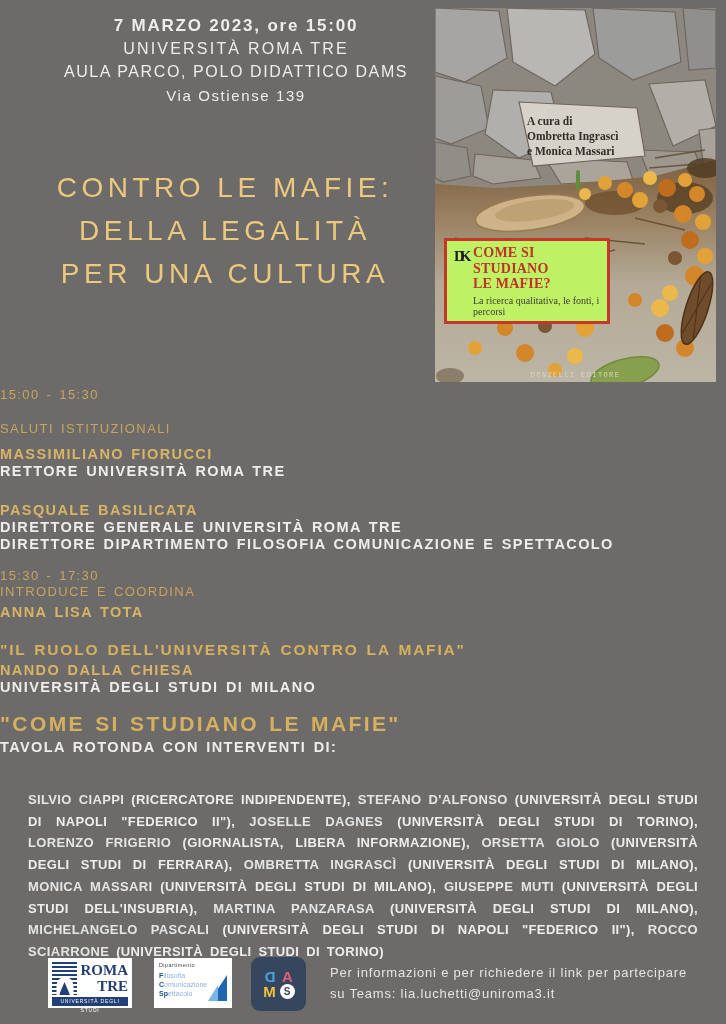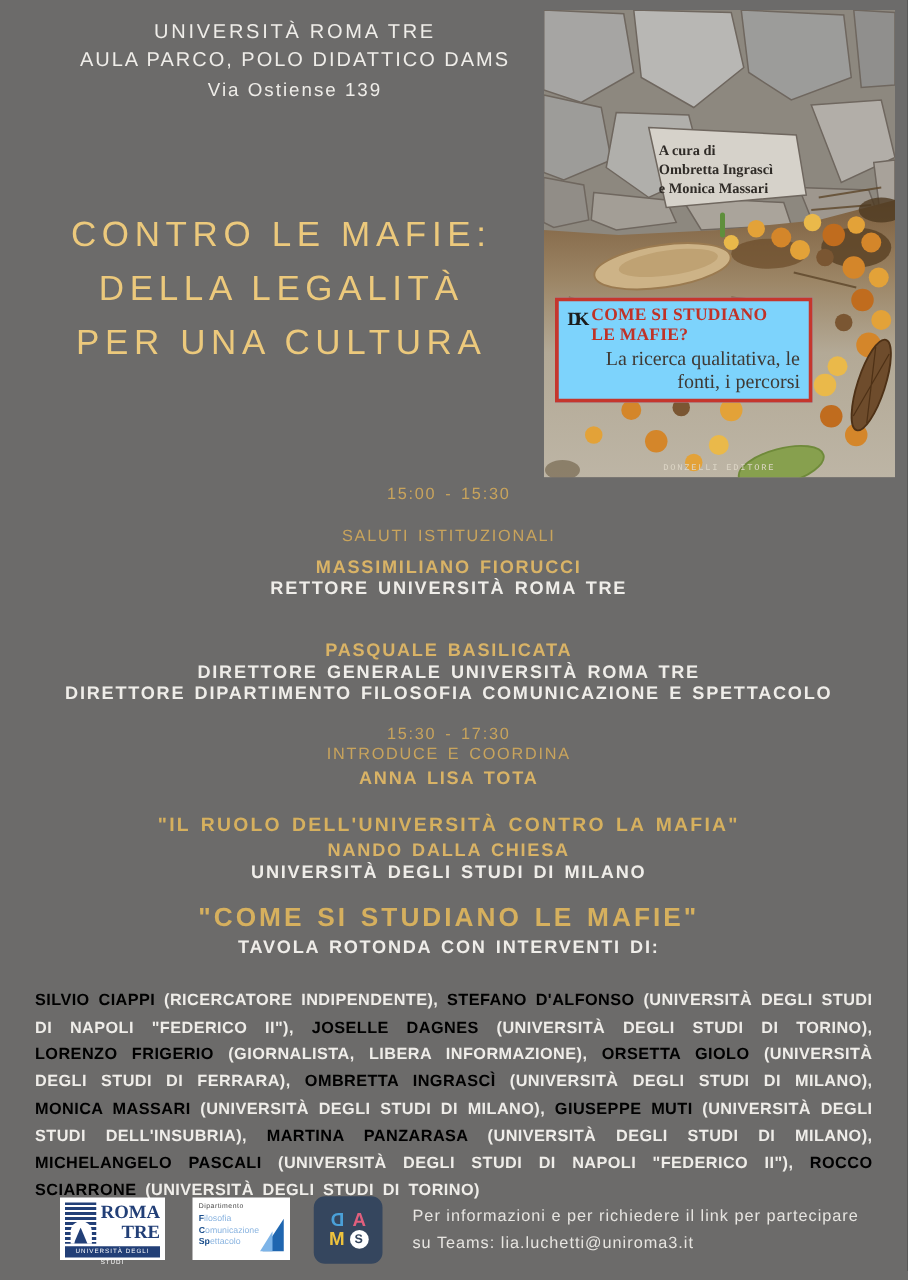--- a/index.html
+++ b/index.html
@@ -15,45 +15,45 @@
 
   
   .main-title{position:absolute;top:166px;left:15px;width:420px;text-align:center;
               color:#ecc97c;font-size:28px;font-weight:400;letter-spacing:4.5px;line-height:43px;}
 
   
   .cover{position:absolute;left:435px;top:8px;width:281px;height:374px;overflow:hidden;}
   .cover svg{position:absolute;left:0;top:0;}
   .curators{position:absolute;left:92px;top:106px;font-family:"Liberation Serif",serif;
             font-weight:700;font-size:11.5px;line-height:15px;color:#2f2b27;}
-  .cover-box{position:absolute;left:9px;top:230px;width:206px;box-sizing:border-box;
-             background:#7dd3fc;border:3px solid #c5362d;padding:4px 7px 4px 26px;}
+  .cover-box{position:absolute;left:9px;top:230px;width:166px;box-sizing:border-box;
+             background:#bef264;border:3px solid #c5362d;padding:4px 7px 4px 26px;}
   .donzelli-mark{position:absolute;left:7px;top:7px;width:20px;font-family:"Liberation Serif",serif;
              font-weight:700;font-size:15px;color:#1c1c1c;letter-spacing:-5px;}
   .cover-title{color:#c03227;font-family:"Liberation Serif",serif;font-weight:700;
                font-size:14px;line-height:15.5px;text-align:left;letter-spacing:.2px;}
-  .cover-subtitle{color:#3f3a35;font-family:"Liberation Serif",serif;font-size:16px;
-                  text-align:right;margin-top:3px;}
+  .cover-subtitle{color:#3f3a35;font-family:"Liberation Serif",serif;font-size:10px;
+                  margin-top:3px;}
   .publisher{position:absolute;bottom:3px;left:0;width:100%;text-align:center;
              font-family:Liberation Mono, monospace;font-size:7px;letter-spacing:1.4px;color:#ddd6c6;}
 
   
-  .program{position:absolute;top:388px;left:0;width:718px;text-align:center;}
+  .program{position:absolute;top:388px;left:0;width:718px;text-align:left;}
   .p-line{letter-spacing:1.4px;word-spacing:2px;}
   .t-gold{color:#c9a45c;font-size:13px;line-height:14px;font-weight:400;}
   .n-gold{color:#d9b366;font-size:14.5px;line-height:16px;font-weight:700;}
   .r-white{color:#efede9;font-size:14.5px;line-height:16px;font-weight:700;}
   .q-gold{color:#d6b05e;font-size:15.5px;line-height:17px;font-weight:700;letter-spacing:1.8px;}
   .big-gold{color:#d6b05e;font-size:21px;line-height:23px;font-weight:700;letter-spacing:2.4px;}
 
   
   .participants{position:absolute;top:789px;left:28px;width:670px;margin:0;
                 text-align:justify;font-size:13px;font-weight:700;letter-spacing:.35px;
                 word-spacing:3px;line-height:21.7px;}
-  .seg-gold{color:#000000;margin-top:20px;}
+  .seg-gold{color:#e5e5e5;margin-top:20px;}
   .seg-white{color:#efede9;}
 
   
   .logo-rt{position:absolute;left:48px;top:958px;width:84px;height:50px;background:#fff;
            box-sizing:border-box;padding:3px 4px 12px;}
   .rt-row{display:flex;height:35px;}
   .rt-icon{width:25px;height:33px;margin-top:1px;position:relative;
            background:repeating-linear-gradient(#223f77 0 2px,#ffffff 2px 4px);}
   .rt-arch{position:absolute;bottom:0;left:50%;transform:translateX(-50%);
            width:17px;height:18px;background:#fff;border-radius:9px 9px 0 0;}
@@ -86,20 +86,21 @@
 
   .contact{position:absolute;left:330px;top:962px;width:386px;color:#e7e5e1;
            font-size:13px;letter-spacing:.8px;line-height:21px;}
 </style>
 </head>
 <body>
 
 <div class="poster">
 
   <div class="event-info">
+    <div class="l1">7 MARZO 2023, ore 15:00</div>
     <div class="l2">UNIVERSITÀ ROMA TRE</div>
     <div class="l3">AULA PARCO, POLO DIDATTICO DAMS</div>
     <div class="l4">Via Ostiense 139</div>
   </div>
 
   <div class="main-title">
     <div>CONTRO LE MAFIE:</div>
     <div>DELLA LEGALITÀ</div>
     <div>PER UNA CULTURA</div>
   </div>
@@ -211,21 +212,21 @@
     <div class="publisher">DONZELLI EDITORE</div>
   </div>
 
   <div class="program">
     <div class="p-line t-gold">15:00 - 15:30</div>
     <div class="p-line t-gold" style="margin-top:20px">SALUTI ISTITUZIONALI</div>
 
     <div class="p-line n-gold" style="margin-top:10px">MASSIMILIANO FIORUCCI</div>
     <div class="p-line r-white" style="margin-top:1px">RETTORE UNIVERSITÀ ROMA TRE</div>
 
-    <div class="p-line n-gold" style="margin-top:34px">PASQUALE BASILICATA</div>
+    <div class="p-line n-gold" style="margin-top:23px">PASQUALE BASILICATA</div>
     <div class="p-line r-white" style="margin-top:1px">DIRETTORE GENERALE UNIVERSITÀ ROMA TRE</div>
 
     <div class="p-line r-white" style="margin-top:1px">DIRETTORE DIPARTIMENTO FILOSOFIA COMUNICAZIONE E SPETTACOLO</div>
 
     <div class="p-line t-gold" style="margin-top:17px">15:30 - 17:30</div>
     <div class="p-line t-gold" style="margin-top:2px">INTRODUCE E COORDINA</div>
     <div class="p-line n-gold" style="margin-top:5px">ANNA LISA TOTA</div>
 
     <div class="p-line q-gold" style="margin-top:21px">"IL RUOLO DELL'UNIVERSITÀ CONTRO LA MAFIA"</div>
     <div class="p-line n-gold" style="margin-top:4px">NANDO DALLA CHIESA</div>

